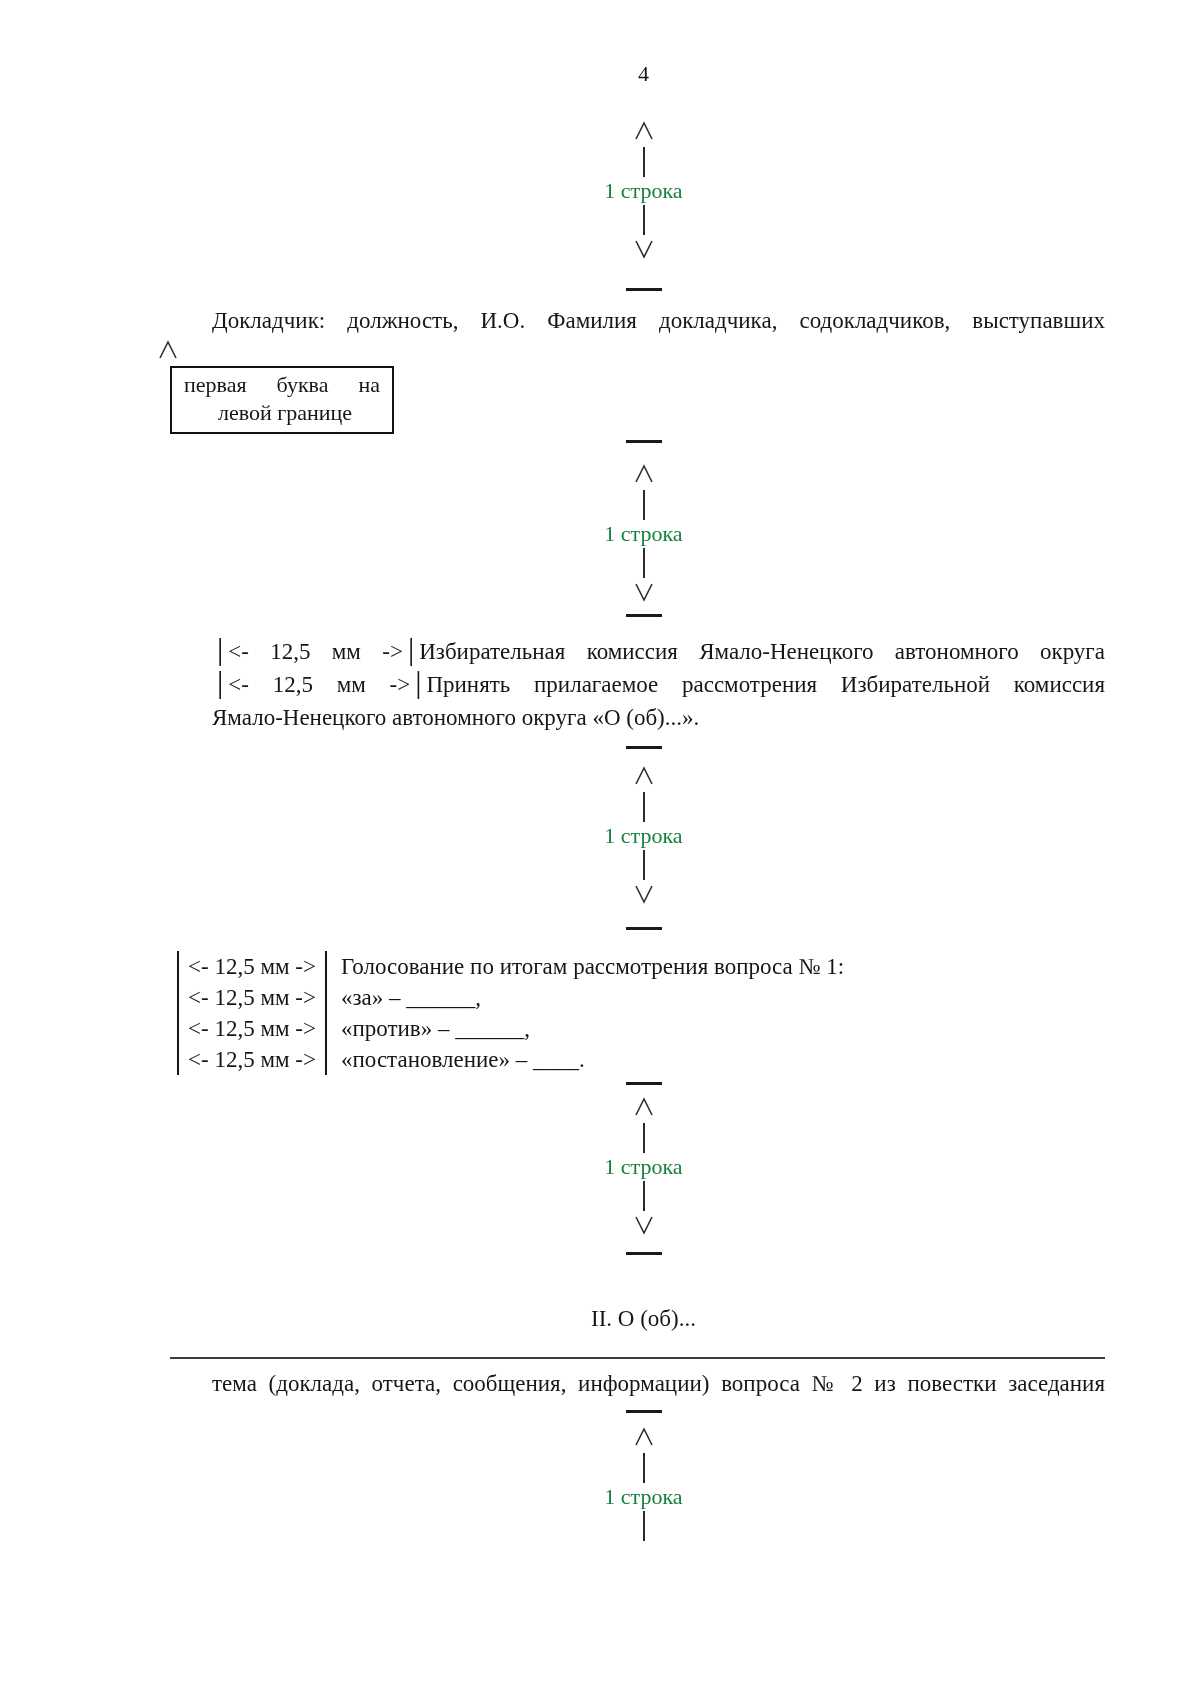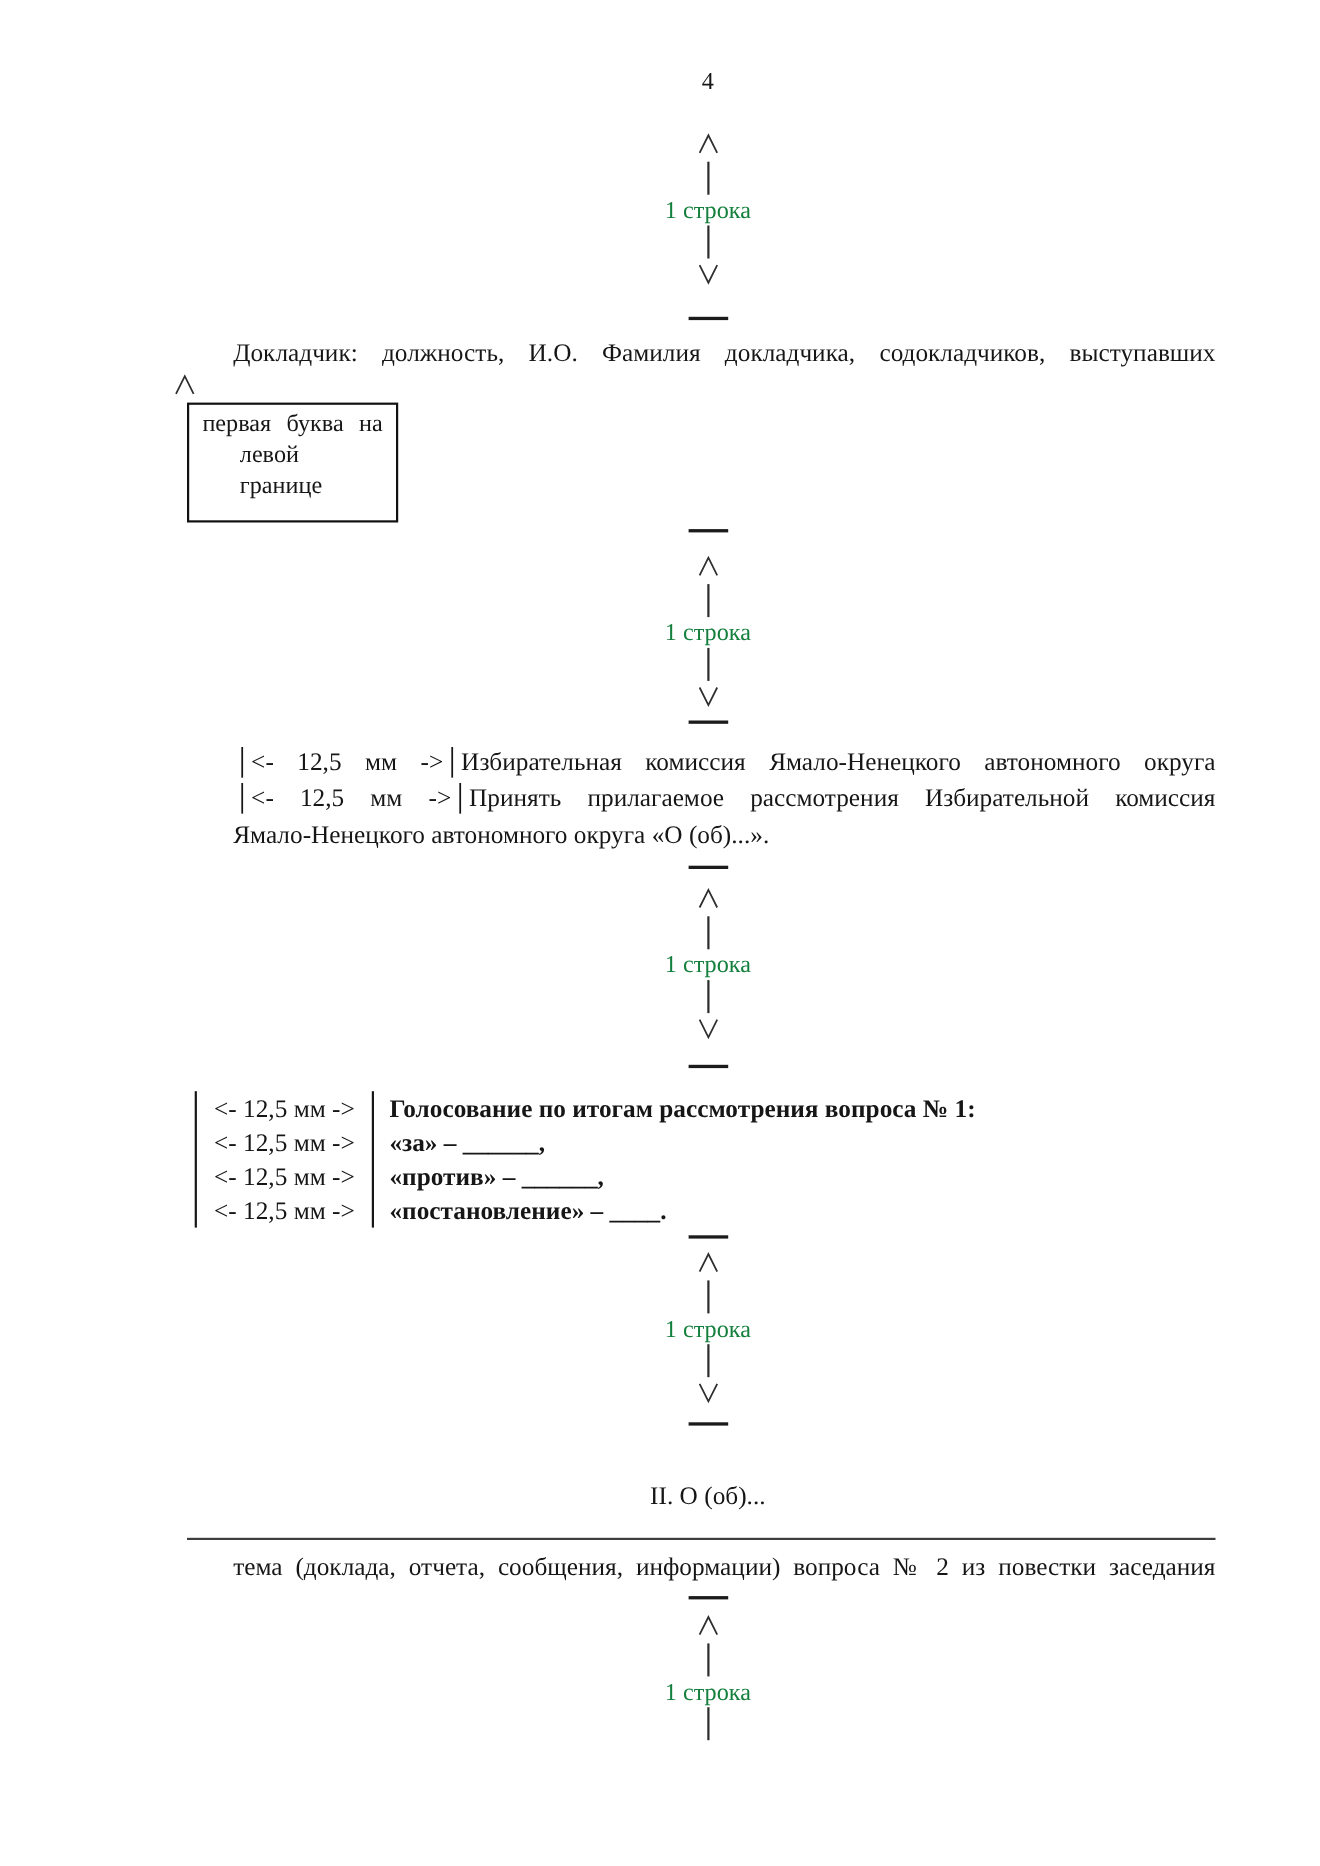--- a/index.html
+++ b/index.html
@@ -44,39 +44,39 @@
   .mt12{margin-top:12px;} .mt14{margin-top:14px;} .mt17{margin-top:17px;}
   .mt18{margin-top:18px;} .mt21{margin-top:21px;}
   .mt23{margin-top:23px;} .mt29{margin-top:29px;} .mt33{margin-top:33px;}
 
   
   .pointer { margin-top:3px; margin-left:-13px; height:20px; }
 
   
   .callout {
     margin-top:6px; margin-left:2px;
-    width:192px; border:2px solid #111;
-    padding:3px 12px 18px 12px;
+    width:224px; border:2px solid #111;
+    padding:3px 12px 5px 12px;
   }
   .callout .c-line1 { font-size:22px; line-height:28px; text-align:justify; text-align-last:justify; }
   .callout .c-line2 { font-size:22px; line-height:28px; text-align:left;margin-left:34px; }
 
   
   .voting { display:flex; margin-top:21px; margin-left:9px; }
   .vote-margin-box {
-    width:163px;
+    width:150px;
     border-left:2px solid #161616; border-right:2px solid #161616;
     display:flex; flex-direction:column;
   }
   .vote-margin-row {
     height:31px; font-size:23px;
     display:flex; align-items:center; justify-content:center;
     white-space:nowrap;
   }
-  .vote-text-col { margin-left:14px; display:flex; flex-direction:column;font-weight:bold; }
+  .vote-text-col { margin-left:14px; display:flex; flex-direction:column; }
   .vote-text-row { height:31px; font-size:23px; line-height:31px; white-space:nowrap; }
 
   
   .heading2 { font-size:23px; line-height:33px; margin-top:47px; }
   .caption-rule { margin-top:22px; margin-left:2px; width:935px; height:2px; background:#3d3d3d; }
 </style>
 </head>
 <body>
 
 <div class="content">

